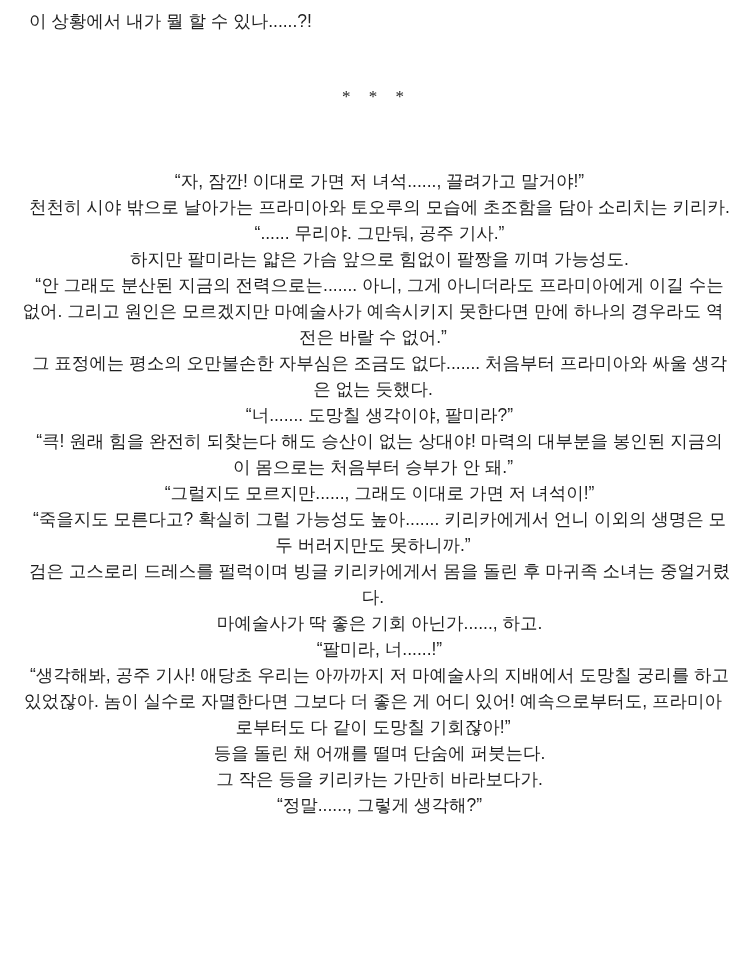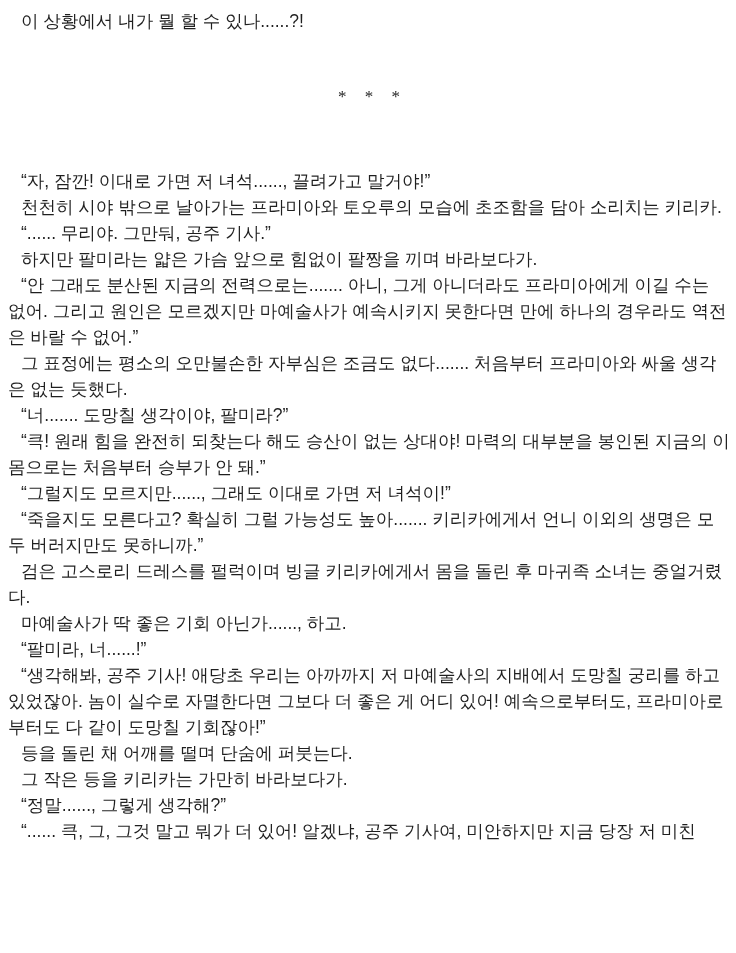--- a/index.html
+++ b/index.html
@@ -11,31 +11,32 @@
     width: 736px;
     height: 953px;
     overflow: hidden;
     font-family: "Liberation Sans", "DejaVu Sans", sans-serif;
     font-size: 17.5px;
     line-height: 26px;
     color: #1f1f1f;
     -webkit-font-smoothing: antialiased;
   }
   .page {
-    padding: 8px 6px 0 8px;
+    padding: 8px 6px 0 16px;
     box-sizing: border-box;
     width: 736px;
     height: 953px;
     background: #ffffff;
   }
   .para {
     margin: 0;
     text-indent: 13px;
     word-break: break-all;
     white-space: normal;
+    text-align: center;
   }
   .opening-line {
     margin: 0;
     text-indent: 13px;
     word-break: break-all;
   }
   .section-divider {
     margin: 50px 0 58px 0;
     text-align: center;
     letter-spacing: 7px;
@@ -50,29 +51,28 @@
 
 <div class="page">
 
   <p class="opening-line">이 상황에서 내가 뭘 할 수 있나......?!</p>
 
   <div class="section-divider">* * *</div>
 
   <p class="para">“자, 잠깐! 이대로 가면 저 녀석......, 끌려가고 말거야!”</p>
   <p class="para">천천히 시야 밖으로 날아가는 프라미아와 토오루의 모습에 초조함을 담아 소리치는 키리카.</p>
   <p class="para">“...... 무리야. 그만둬, 공주 기사.”</p>
-  <p class="para">하지만 팔미라는 얇은 가슴 앞으로 힘없이 팔짱을 끼며 바라보다가.</p>
+  <p class="para">하지만 팔미라는 얇은 가슴 앞으로 힘없이 팔짱을 끼며 가능성도.</p>
   <p class="para">“안 그래도 분산된 지금의 전력으로는....... 아니, 그게 아니더라도 프라미아에게 이길 수는 없어. 그리고 원인은 모르겠지만 마예술사가 예속시키지 못한다면 만에 하나의 경우라도 역전은 바랄 수 없어.”</p>
   <p class="para">그 표정에는 평소의 오만불손한 자부심은 조금도 없다....... 처음부터 프라미아와 싸울 생각은 없는 듯했다.</p>
   <p class="para">“너....... 도망칠 생각이야, 팔미라?”</p>
   <p class="para">“큭! 원래 힘을 완전히 되찾는다 해도 승산이 없는 상대야! 마력의 대부분을 봉인된 지금의 이 몸으로는 처음부터 승부가 안 돼.”</p>
   <p class="para">“그럴지도 모르지만......, 그래도 이대로 가면 저 녀석이!”</p>
   <p class="para">“죽을지도 모른다고? 확실히 그럴 가능성도 높아....... 키리카에게서 언니 이외의 생명은 모두 버러지만도 못하니까.”</p>
   <p class="para">검은 고스로리 드레스를 펄럭이며 빙글 키리카에게서 몸을 돌린 후 마귀족 소녀는 중얼거렸다.</p>
   <p class="para">마예술사가 딱 좋은 기회 아닌가......, 하고.</p>
   <p class="para">“팔미라, 너......!”</p>
   <p class="para">“생각해봐, 공주 기사! 애당초 우리는 아까까지 저 마예술사의 지배에서 도망칠 궁리를 하고 있었잖아. 놈이 실수로 자멸한다면 그보다 더 좋은 게 어디 있어! 예속으로부터도, 프라미아로부터도 다 같이 도망칠 기회잖아!”</p>
   <p class="para">등을 돌린 채 어깨를 떨며 단숨에 퍼붓는다.</p>
   <p class="para">그 작은 등을 키리카는 가만히 바라보다가.</p>
   <p class="para">“정말......, 그렇게 생각해?”</p>
-  <p class="para">“...... 큭, 그, 그것 말고 뭐가 더 있어! 알겠냐, 공주 기사여, 미안하지만 지금 당장 저 미친</p>
 
 </div>
 
 </body></html>

